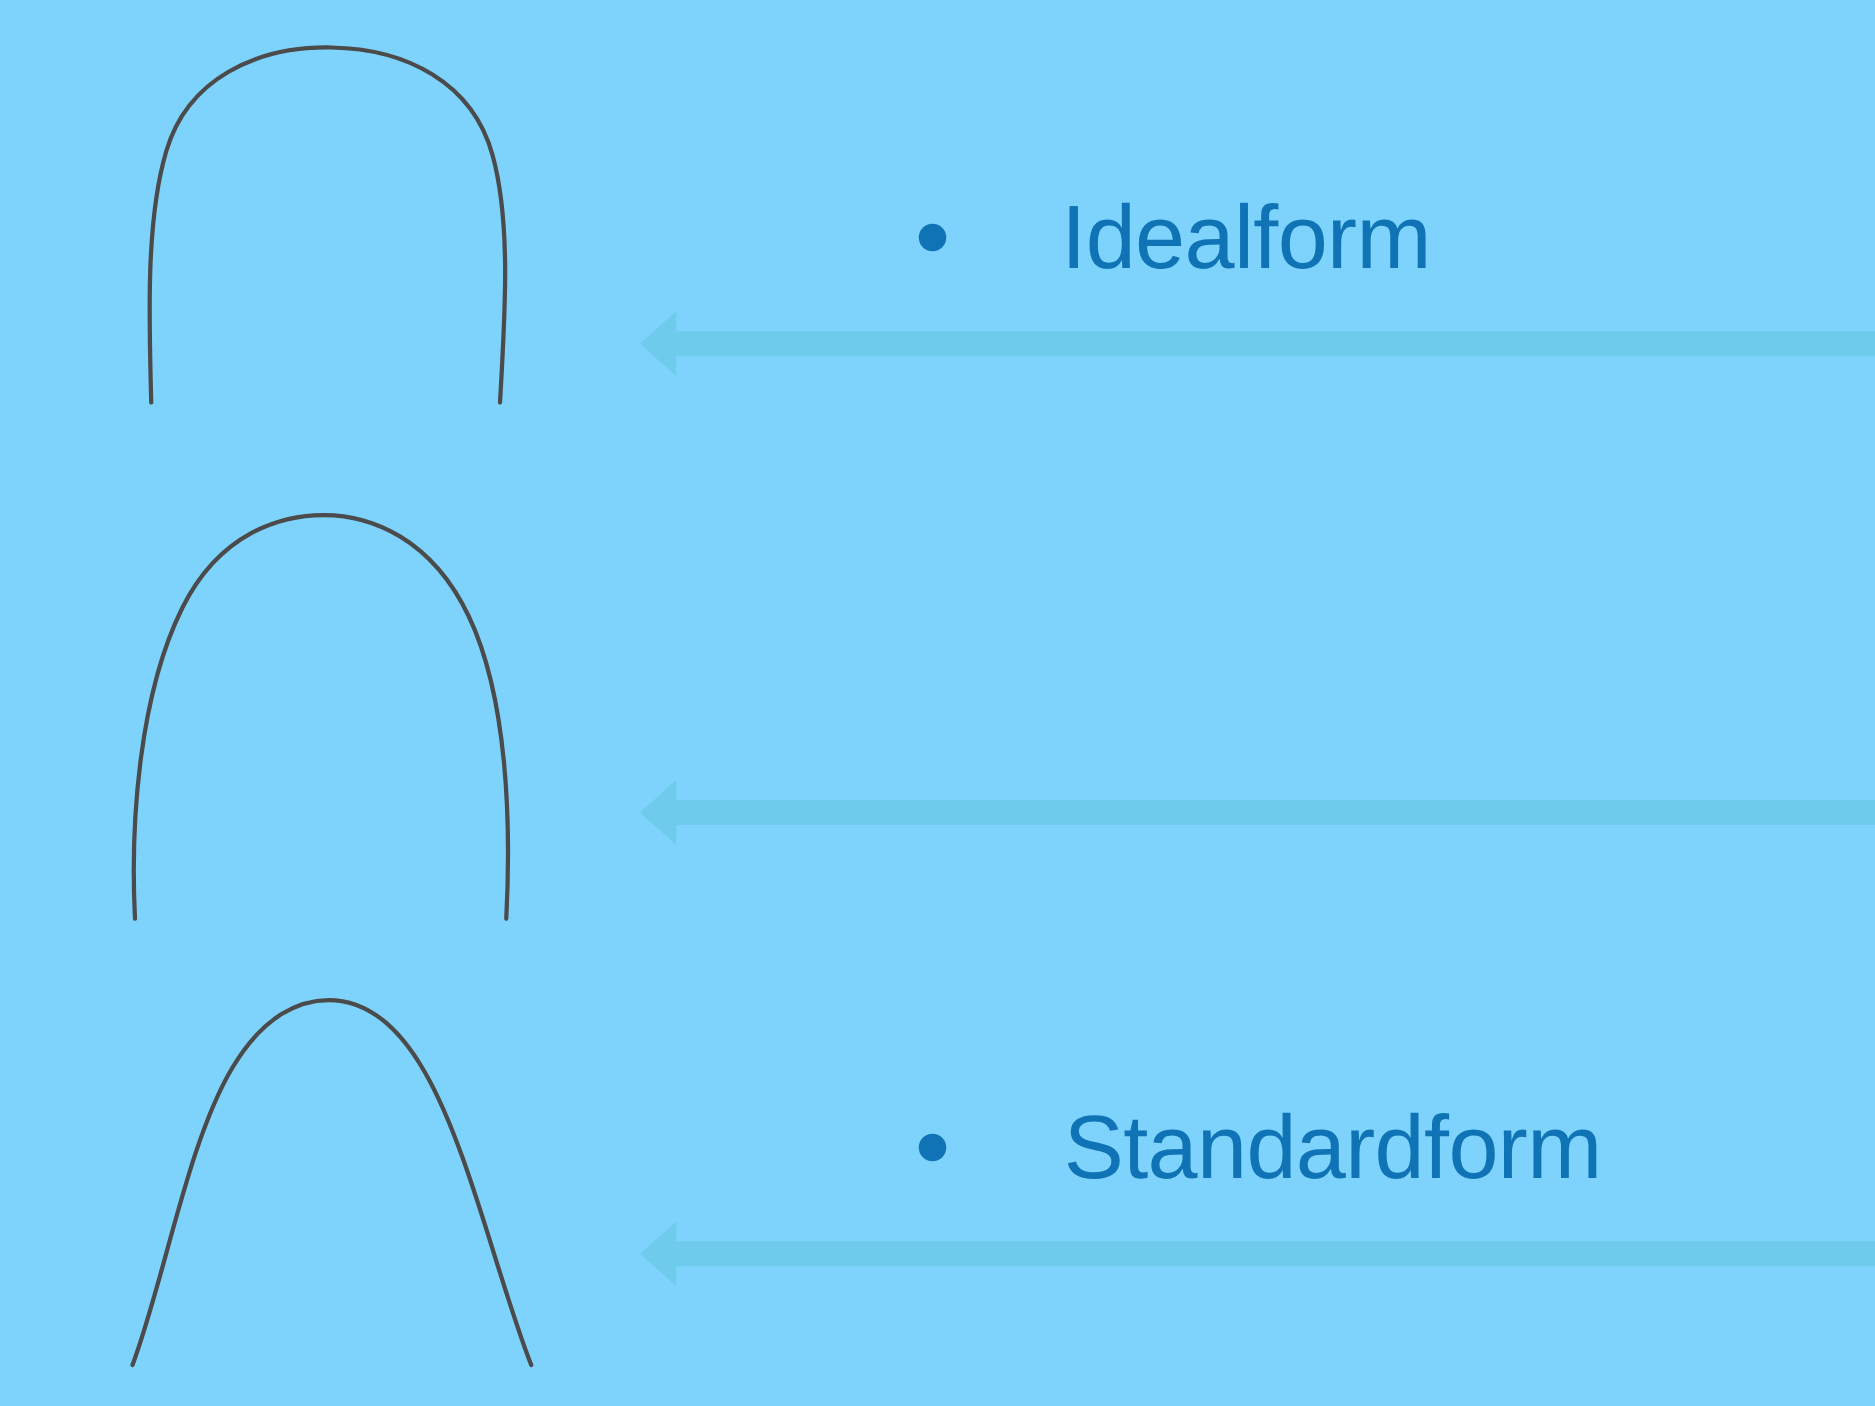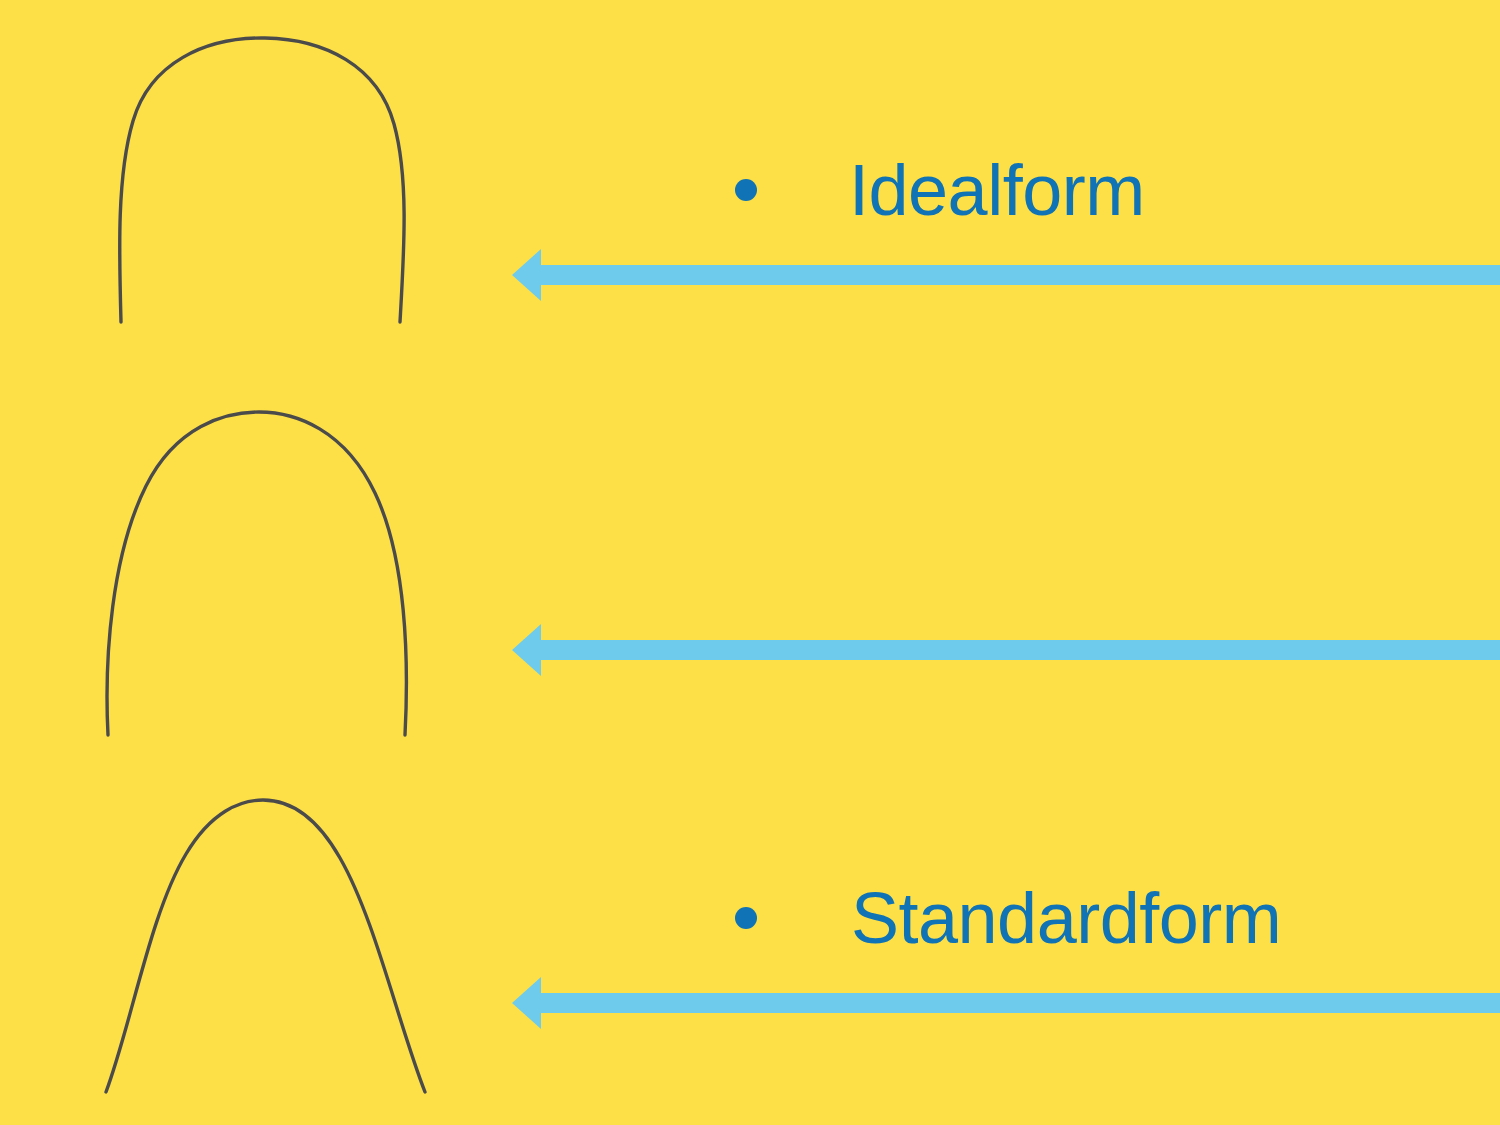--- a/index.html
+++ b/index.html
@@ -8,21 +8,21 @@
     padding: 0;
     background: #ffffff;
   }
   body {
     font-family: "Liberation Sans", sans-serif;
   }
   #slide {
     position: relative;
     width: 1500px;
     height: 1125px;
-    background: #fde047;
+    background: #7dd3fc;
     overflow: hidden;
   }
 
   
   .arch-figure {
     position: absolute;
     left: 0;
     width: 500px;
   }
   #arch-figure-1 { top: 0px;   height: 360px; }

